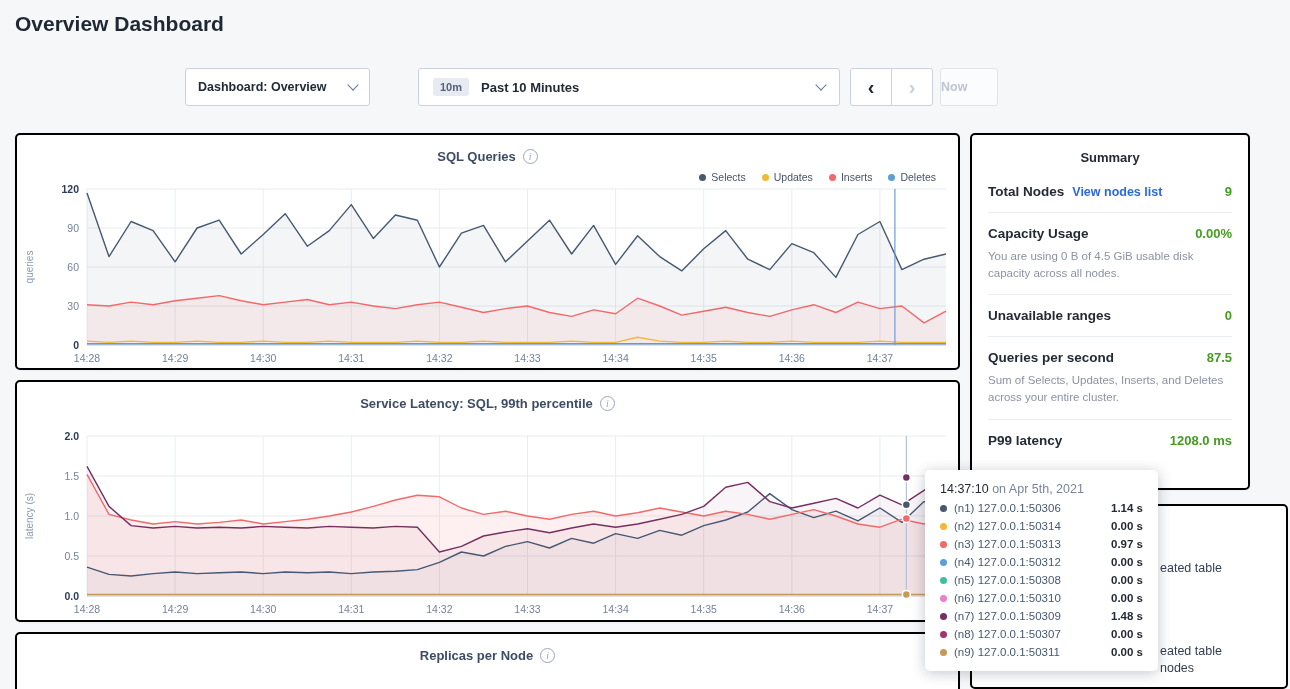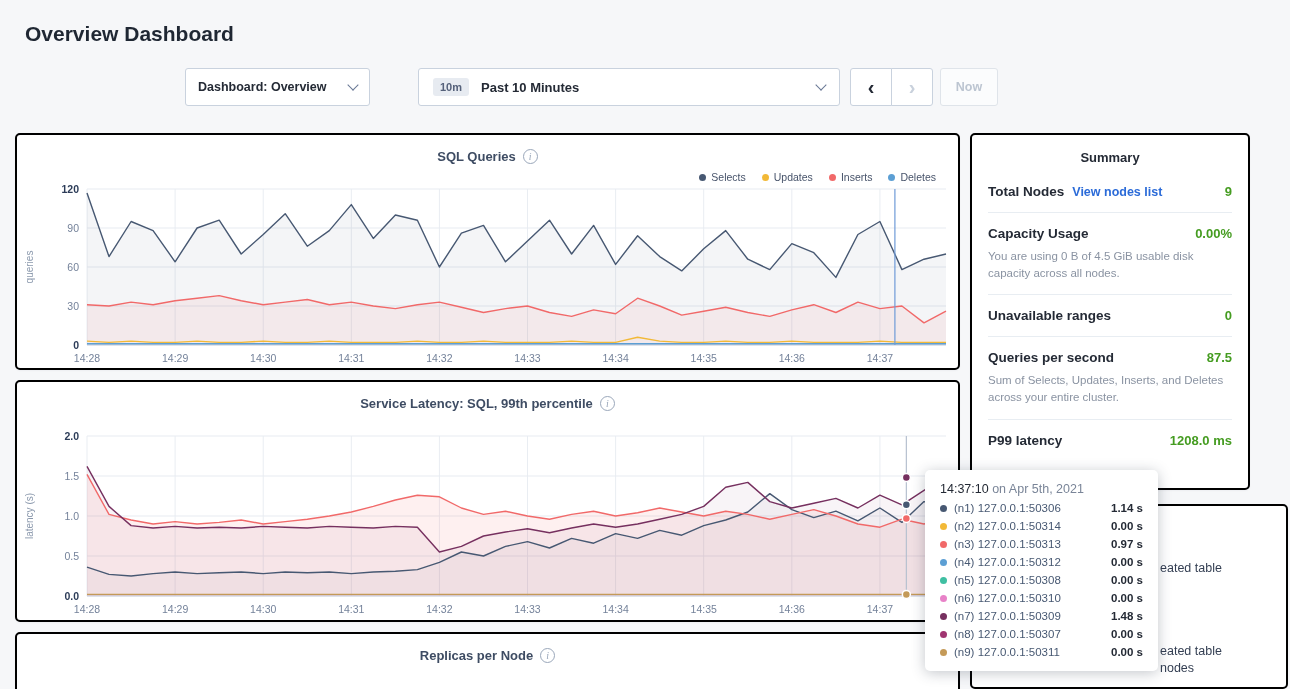--- a/index.html
+++ b/index.html
@@ -1,32 +1,32 @@
 <!DOCTYPE html>
 <html style="--link: #2b6bd8; --positive: #459c21;"><head>
 <meta charset="utf-8">
 <style>
   html,body{margin:0;padding:0;background:#f6f7f9;}
   .page{position:relative;width:1290px;height:689px;background:#f6f7f9;overflow:hidden;
         font-family:"Liberation Sans",sans-serif;color:#242a35;}
-  .page-title{position:absolute;left:15px;top:12px;margin:10px;font-size:21px;font-weight:700;color:#1f2733;}
+  .page-title{position:absolute;left:15px;top:12px;margin:0;font-size:21px;font-weight:700;color:#1f2733;}
 
   
   .btn{position:absolute;top:68px;height:38px;background:#fff;border:1px solid #c9d2de;border-radius:3px;
        display:flex;align-items:center;box-sizing:border-box;font-size:12.5px;font-weight:700;color:#242a35;cursor:pointer;}
   .graph-dd{left:15px;width:144px;padding:0 12px;}
   .dash-dd{left:185px;width:185px;padding:0 12px;}
   .time-picker{left:418px;width:422px;padding:0 14px;}
   .chev{width:7px;height:7px;border-right:1.6px solid #697895;border-bottom:1.6px solid #697895;
         transform:rotate(45deg);margin-left:auto;margin-top:-4px;flex:0 0 auto;}
   .badge{background:#e7ebf1;border-radius:3px;font-size:11px;font-weight:700;color:#55617a;padding:3px 7px;margin-right:12px;}
   .time-label{font-size:13px;font-weight:700;}
   .nav-prev{left:850px;width:42px;justify-content:center;font-size:20px;border-radius:3px 0 0 3px;}
   .nav-next{left:891px;width:42px;justify-content:center;font-size:20px;color:#c9d1dc;border-radius:0 3px 3px 0;}
-  .now-btn{left:940px;width:58px;justify-content:center;color:#bcc5d1;background:#fbfcfd;border-color:#dfe4ea;}
+  .now-btn{left:940px;width:58px;color:#bcc5d1;background:#fbfcfd;border-color:#dfe4ea;}
 
   .card{position:absolute;background:#fff;border:2px solid #000000;border-radius:5px;box-shadow:0 1px 2px rgba(16,30,50,0.04);box-sizing:border-box;}
   .c1{left:15px;top:133px;width:945px;height:237px;}
   .c2{left:15px;top:380px;width:945px;height:242px;}
   .c3{left:15px;top:632px;width:945px;height:70px;}
   .summary-card{left:970px;top:133px;width:280px;height:357px;}
   .events-card{left:970px;top:504px;width:318px;height:185px;overflow:hidden;}
 
   .chart-title-row{display:flex;justify-content:center;align-items:center;gap:7px;padding-top:14px;}
   .chart-title{font-size:13px;font-weight:700;color:#3e4c63;}

